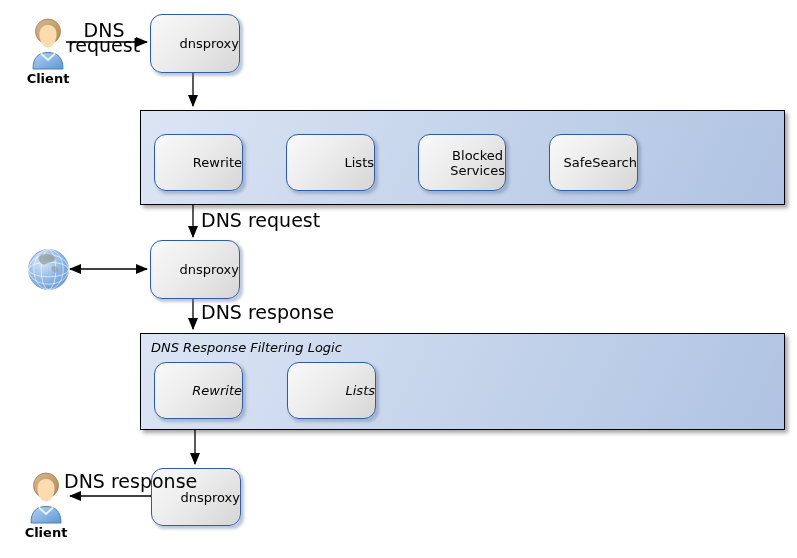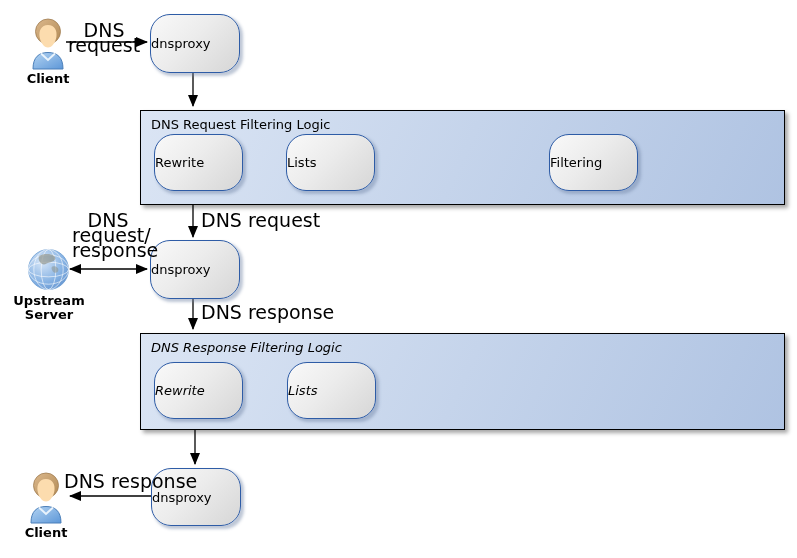--- a/index.html
+++ b/index.html
@@ -15,23 +15,23 @@
   body{font-family:"DejaVu Sans","Liberation Sans",sans-serif;color:#000;}
   #canvas{position:relative;width:797px;height:558px;background:#fff;overflow:hidden;}
 
   .abs{position:absolute;}
 
   
   .node{
     position:absolute;
     background:linear-gradient(135deg,var(--node-fill-light) 0%,#ececec 45%,var(--node-fill-dark) 100%);
     border:1.6px solid var(--node-border);
-    border-radius:20px;
+    border-radius:12px;
     box-shadow:2.5px 2.5px 3px rgba(110,130,165,.45);
-    display:flex;align-items:center;justify-content:flex-start;
+    display:flex;align-items:center;justify-content:flex-end;
     font-size:13px;line-height:15px;text-align:center;white-space:pre-line;
   }
 
   
   .container-box{
     position:absolute;
     background:linear-gradient(115deg,var(--container-fill-light) 0%,var(--container-fill-dark) 100%);
     border:1.8px solid var(--container-border);
     box-shadow:2.5px 2.5px 4px rgba(0,0,0,.35);
   }
@@ -100,29 +100,32 @@
   </div>
   <div class="node-label" style="left:15px;top:72px;width:66px;">Client</div>
 
   <div class="edge-label center" style="left:60px;top:23px;width:88px;">DNS request</div>
 
   <div class="node" style="left:150px;top:14px;width:88px;height:57px;">
     <span>dnsproxy</span>
   </div>
 
   <div class="container-box" style="left:140px;top:110px;width:643px;height:93px;">
-    <div class="container-title">DNS Request Filtering Logic</div>
     <div class="node" style="left:13px;top:23px;width:87px;height:55px;">
       <span>Rewrite</span>
     </div>
     <div class="node" style="left:145px;top:23px;width:87px;height:55px;">
       <span>Lists</span>
     </div>
+    <div class="node" style="left:277px;top:23px;width:86px;height:55px;">
+      <span>Blocked
+Services</span>
+    </div>
     <div class="node" style="left:408px;top:23px;width:87px;height:55px;">
-      <span>Filtering</span>
+      <span>SafeSearch</span>
     </div>
   </div>
 
   <div class="edge-label" style="left:201px;top:213px;">DNS request</div>
 
   <div class="node" style="left:150px;top:240px;width:88px;height:57px;">
     <span>dnsproxy</span>
   </div>
 
   <div class="abs" style="left:26px;top:247px;width:45px;height:45px;">
@@ -138,26 +141,21 @@
       <g stroke="#ffffff" stroke-opacity="0.6" fill="none" stroke-width="1">
         <ellipse cx="23" cy="23" rx="20.5" ry="7.5"></ellipse>
         <ellipse cx="23" cy="23" rx="20.5" ry="15"></ellipse>
         <ellipse cx="23" cy="23" rx="7.5" ry="20.5"></ellipse>
         <ellipse cx="23" cy="23" rx="15" ry="20.5"></ellipse>
       </g>
       <path d="M14,9 C18,6.5 26,6.5 29,9.5 C31.5,12 29,15 25,15.5 C21,16 19.5,19 16.5,17.5 C13.5,16 11.5,11 14,9 Z" fill="#8a8f85" fill-opacity="0.65"></path>
       <path d="M27,20 C30,19 33.5,21 33,24 C32.5,26.5 29,27 27.5,25 C26,23 25.5,20.6 27,20 Z" fill="#8a8f85" fill-opacity="0.5"></path>
     </svg>
   </div>
-  <div class="node-label" style="left:7px;top:294px;width:84px;">Upstream
-Server</div>
 
-  <div class="edge-label center" style="left:72px;top:213px;width:72px;">DNS
-request/
-response</div>
 
   <div class="edge-label" style="left:201px;top:305px;">DNS response</div>
 
   <div class="container-box" style="left:140px;top:333px;width:643px;height:95px;font-style:italic;">
     <div class="container-title">DNS Response Filtering Logic</div>
     <div class="node" style="left:13px;top:28px;width:87px;height:55px;">
       <span>Rewrite</span>
     </div>
     <div class="node" style="left:146px;top:28px;width:87px;height:55px;">
       <span>Lists</span>

